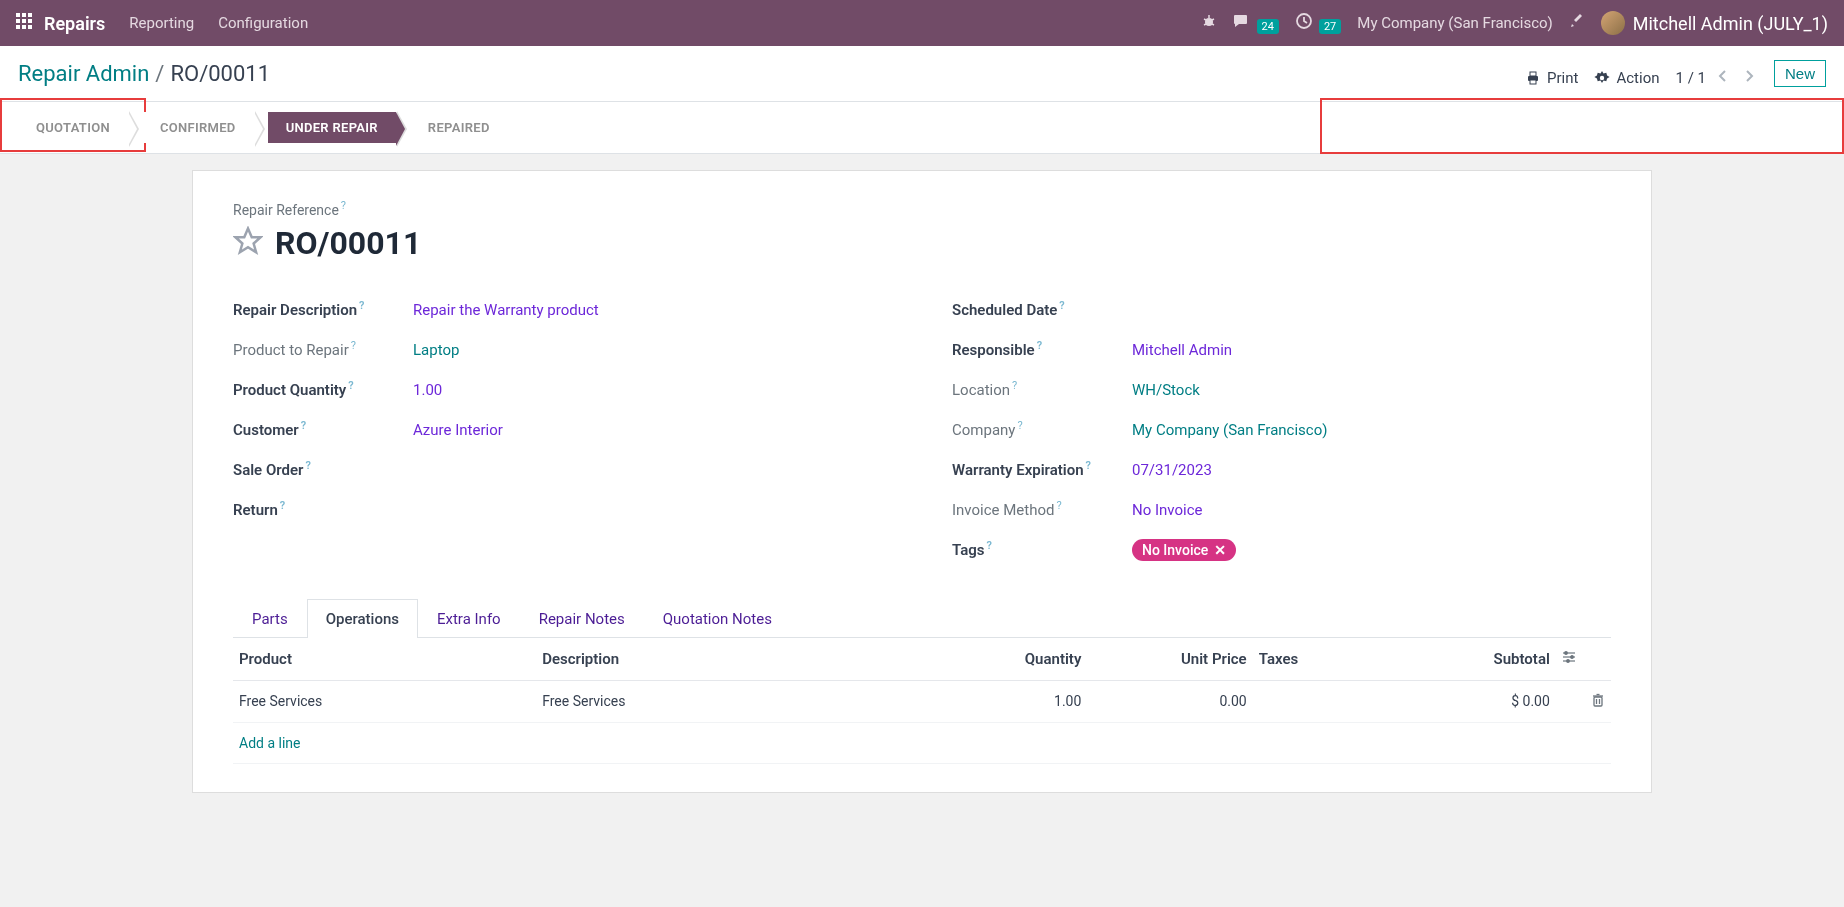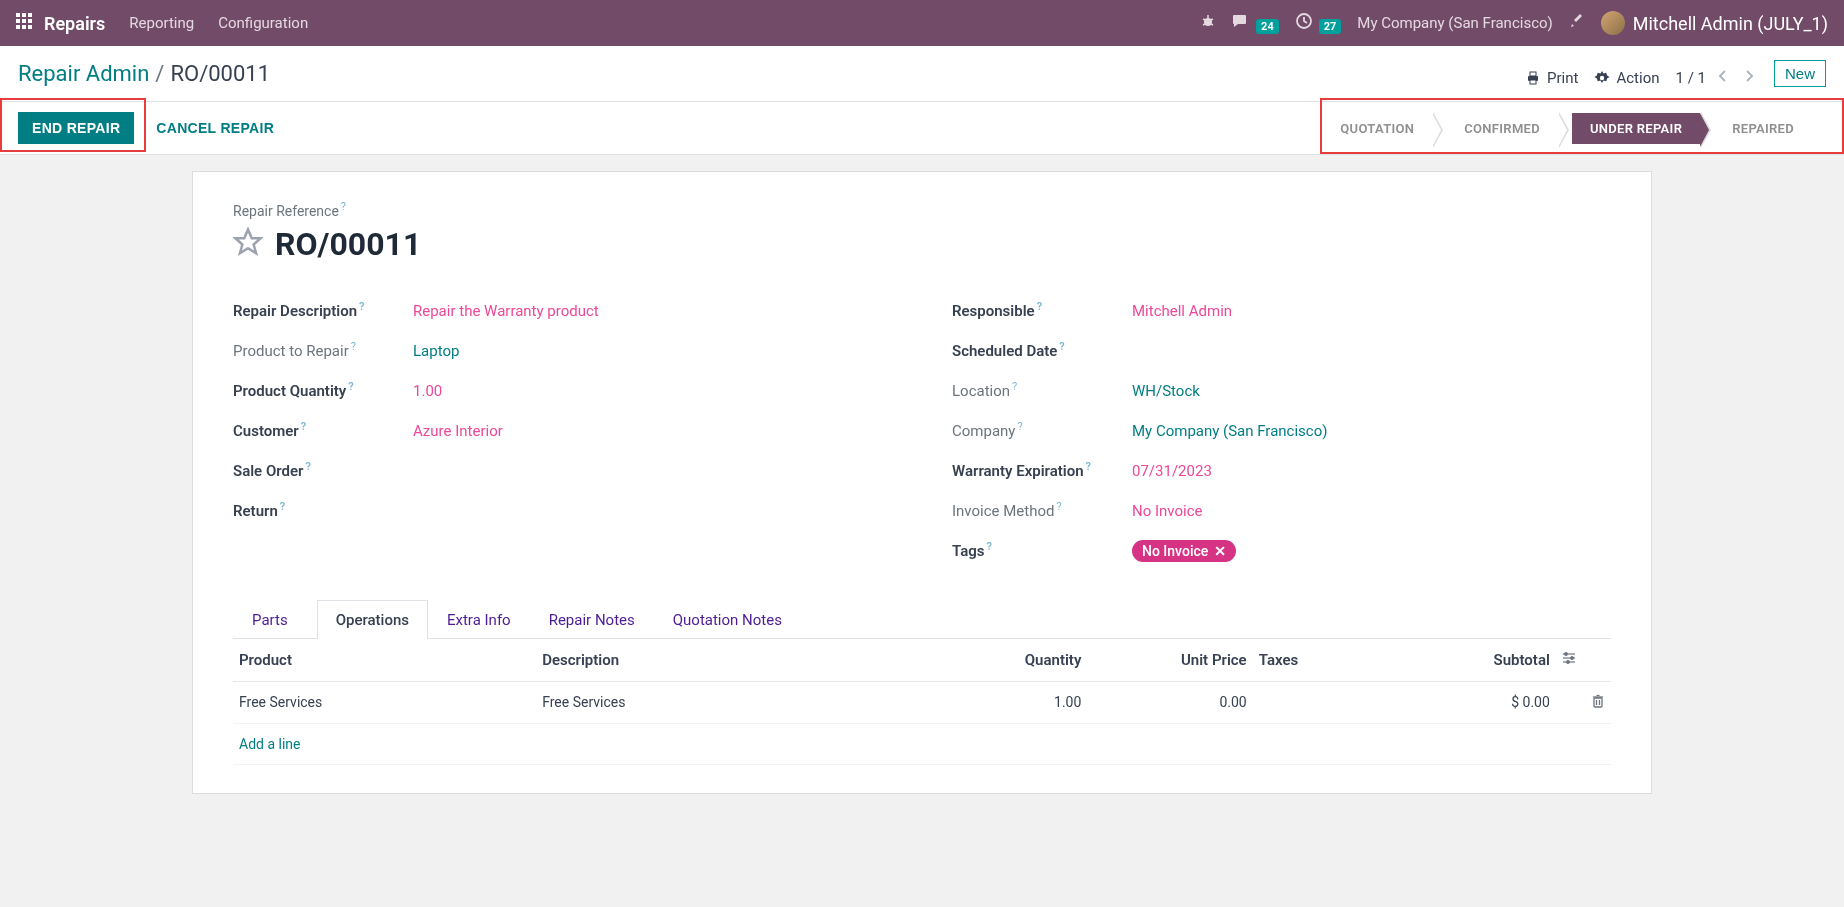--- a/index.html
+++ b/index.html
@@ -6,21 +6,21 @@
 body { font-family: -apple-system, BlinkMacSystemFont, "Segoe UI", Roboto, sans-serif; background: #f1f1f1; color: #374151; }
 
 
 .navbar { background: #714b67; height: 46px; display: flex; align-items: center; padding: 0 16px; color: #fff; }
 .nav-apps { margin-right: 12px; cursor: pointer; }
 .nav-brand { font-size: 18px; font-weight: 600; margin-right: 24px; }
 .nav-menu { display: flex; gap: 24px; flex: 1; }
 .nav-menu-item { color: #e5d9e1; font-size: 15px; cursor: pointer; }
 .nav-right { display: flex; align-items: center; gap: 16px; }
 .nav-icon { position: relative; cursor: pointer; }
-.badge { background: #00a09d; color: #fff; font-size: 11px; padding: 1px 5px; border-radius: 3px; margin-left: 2px; font-weight: 700; }
+.badge { background: #00a09d; color: #fff; font-size: 11px; padding: 1px 5px; border-radius: 3px; margin-left: 2px; font-weight: 400; }
 .nav-company { font-size: 15px; color: #e5d9e1; }
 .nav-user { display: flex; align-items: center; gap: 8px; font-size: 18px; }
 .avatar { width: 24px; height: 24px; border-radius: 50%; background: linear-gradient(135deg,#d4a574,#8b6f47); }
 
 
 .control-panel { background: #fff; padding: 14px 18px 0 18px; border-bottom: 1px solid #dee2e6; }
 .cp-top { display: flex; justify-content: space-between; align-items: center; margin-bottom: 14px; }
 .breadcrumb { display: flex; align-items: center; gap: 6px; font-size: 22px; }
 .breadcrumb a { color: #017e84; text-decoration: none; }
 .breadcrumb .sep { color: #6c757d; }
@@ -53,29 +53,29 @@
 .title-label { font-size: 14px; color: #6c757d; margin-bottom: 6px; }
 .title-value { font-size: 32px; font-weight: 700; color: #1f2937; }
 .star-icon { color: #9ca3af; }
 .help-icon { color: #7bb8d1; font-size: 11px; vertical-align: super; margin-left: 2px; }
 
 .form-grid { display: grid; grid-template-columns: 1fr 1fr; gap: 0 60px; margin-top: 28px; }
 .form-col { display: flex; flex-direction: column; }
 .form-row { display: flex; align-items: baseline; padding: 9px 0; min-height: 40px; }
 .form-label { width: 180px; font-size: 15px; color: #374151; font-weight: 600; flex-shrink: 0; }
 .form-label.muted { color: #6c757d; font-weight: 400; }
-.form-value { font-size: 15px; color: #ec4899; }
+.form-value { font-size: 15px; color: #6d28d9; }
 .form-value.link { color: #017e84; cursor: pointer; }
 .tag-pill { display: inline-flex; align-items: center; background: #d63384; color: #fff; padding: 3px 10px; border-radius: 12px; font-size: 14px; font-weight: 500; gap: 6px; }
 .tag-close { cursor: pointer; font-weight: 700; }
 
 
 .tabs { display: flex; border-bottom: 1px solid #dee2e6; margin-top: 28px; }
 .tab { padding: 10px 18px; font-size: 15px; color: #4c1d95; cursor: pointer; border: 1px solid transparent; border-bottom: none; position: relative; top: 1px; }
-.tab.active { color: #374151; font-weight: 500; border-color: #dee2e6; background: #fff; margin-left: 10px; }
+.tab.active { color: #374151; font-weight: 500; border-color: #dee2e6; background: #fff; }
 
 
 .table { width: 100%; border-collapse: collapse; margin-top: 0; }
 .table th { text-align: left; padding: 12px 6px; font-size: 15px; font-weight: 600; color: #374151; border-bottom: 1px solid #e5e7eb; }
 .table th.num, .table td.num { text-align: right; }
 .table td { padding: 12px 6px; font-size: 14px; color: #374151; border-bottom: 1px solid #f1f3f5; }
 .add-line { color: #017e84; cursor: pointer; }
 .row-actions { display: flex; gap: 10px; justify-content: flex-end; color: #6c757d; }
 .row-action { cursor: pointer; }
 .th-settings { text-align: right; color: #6c757d; }
@@ -176,24 +176,20 @@
         </span>
       </div>
       <button class="btn-new">New</button>
     </div>
   </div>
 </div>
 
 <div class="statusbar">
   <div class="highlight-box-left" style="left:0; top:-4px; width:146px; height:54px;"></div>
   <div class="highlight-box-right" style="right:0; top:-4px; width:524px; height:56px;"></div>
-  <div class="statusbar-buttons">
-    <button class="btn-primary">END REPAIR</button>
-    <button class="btn-secondary">CANCEL REPAIR</button>
-  </div>
   <div class="status-stages">
     <div class="stage">QUOTATION</div>
     <div class="stage">CONFIRMED</div>
     <div class="stage active">UNDER REPAIR</div>
     <div class="stage">REPAIRED</div>
   </div>
 </div>
 
 <div class="sheet-wrap">
   <div class="sheet">
@@ -233,26 +229,26 @@
           <span class="form-value"></span>
         </div>
         <div class="form-row">
           <span class="form-label"><span>Return</span><span class="help-icon">?</span></span>
           <span class="form-value"></span>
         </div>
       </div>
 
       <div class="form-col">
         <div class="form-row">
+          <span class="form-label"><span>Scheduled Date</span><span class="help-icon">?</span></span>
+          <span class="form-value"></span>
+        </div>
+        <div class="form-row">
           <span class="form-label"><span>Responsible</span><span class="help-icon">?</span></span>
           <span class="form-value">Mitchell Admin</span>
-        </div>
-        <div class="form-row">
-          <span class="form-label"><span>Scheduled Date</span><span class="help-icon">?</span></span>
-          <span class="form-value"></span>
         </div>
         <div class="form-row">
           <span class="form-label muted"><span>Location</span><span class="help-icon">?</span></span>
           <span class="form-value link">WH/Stock</span>
         </div>
         <div class="form-row">
           <span class="form-label muted"><span>Company</span><span class="help-icon">?</span></span>
           <span class="form-value link">My Company (San Francisco)</span>
         </div>
         <div class="form-row">

